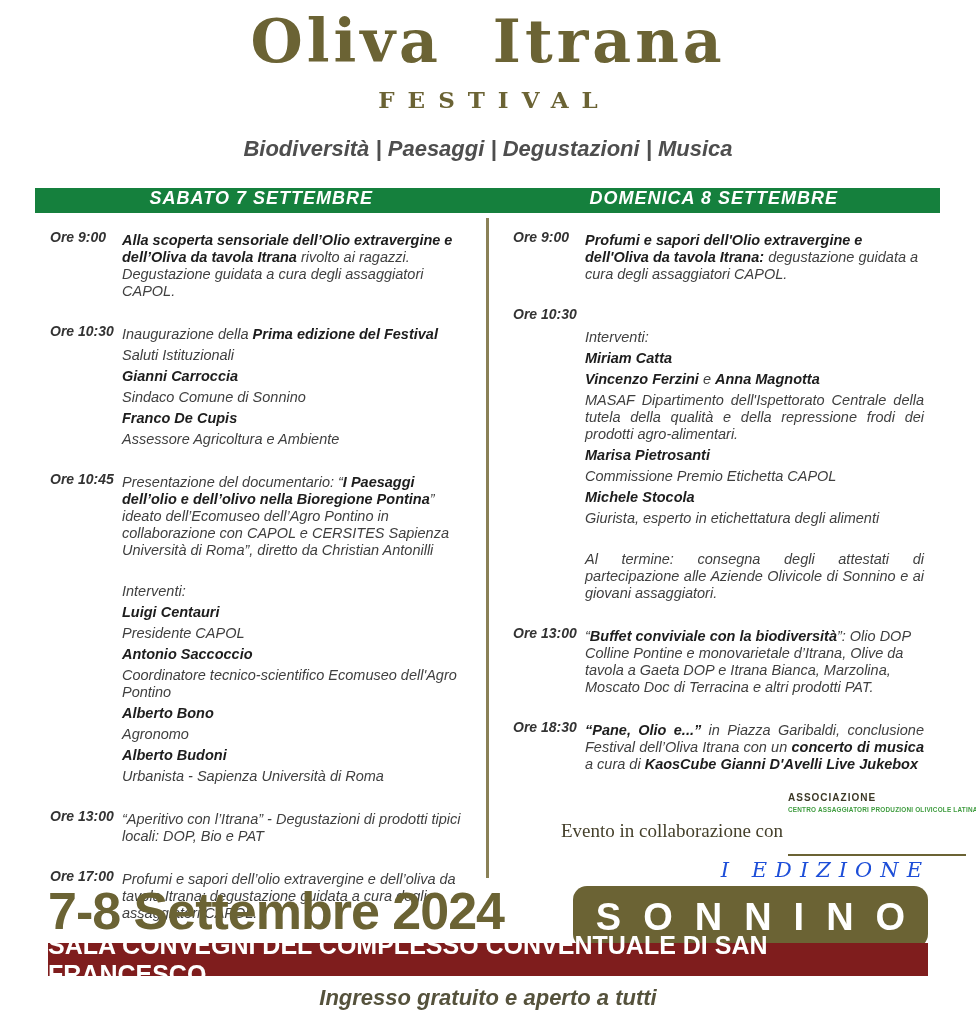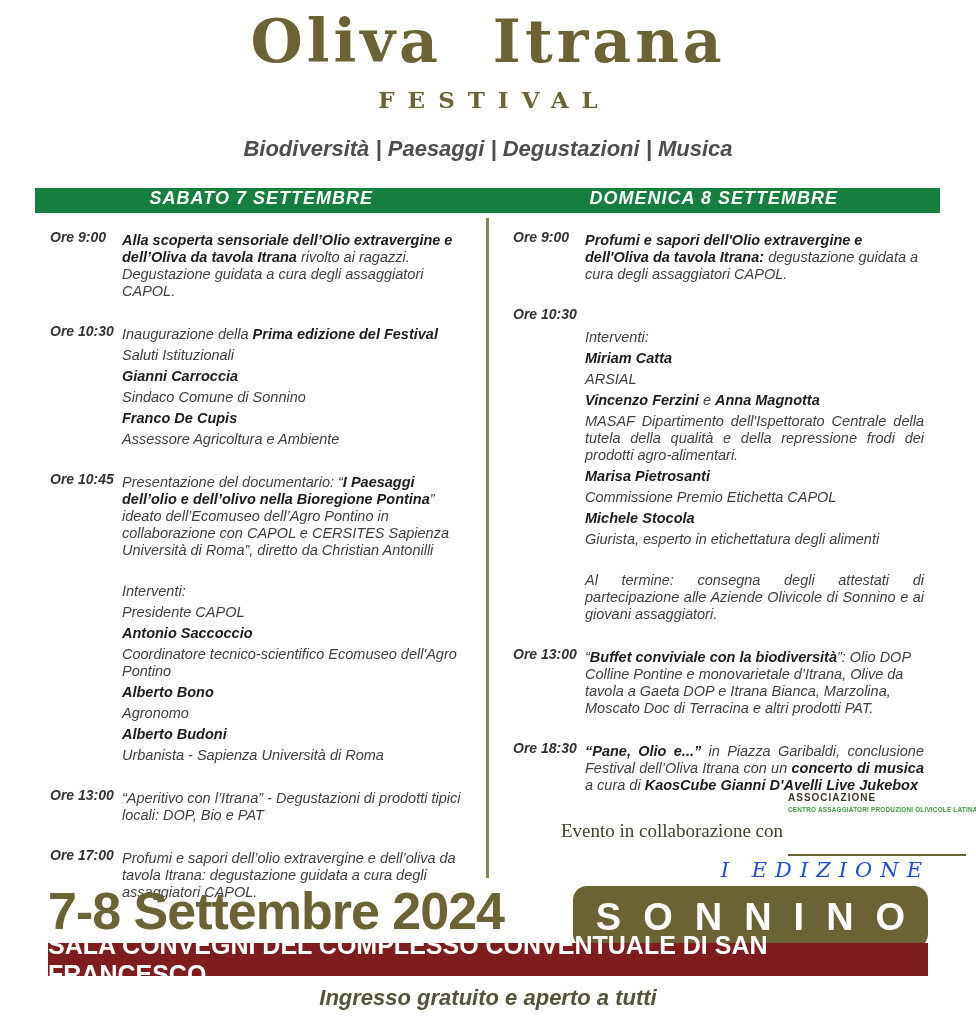--- a/index.html
+++ b/index.html
@@ -97,20 +97,21 @@
           <div class="event-paragraph"><span class="seg">Sindaco Comune di Sonnino</span></div>
           <div class="event-paragraph"><span class="seg bold">Franco De Cupis</span></div>
           <div class="event-paragraph"><span class="seg">Assessore Agricoltura e Ambiente</span></div>
         </div>
       </div>
       <div class="event-row">
         <div class="event-time">Ore 10:45</div>
         <div class="event-body">
           <div class="event-paragraph"><span class="seg">Presentazione del documentario: “</span><span class="seg bold">I Paesaggi dell’olio e dell’olivo nella Bioregione Pontina</span><span class="seg">” ideato dell’Ecomuseo dell’Agro Pontino in collaborazione con CAPOL e CERSITES Sapienza Università di Roma”, diretto da Christian Antonilli</span></div>
           <div class="event-paragraph gap"><span class="seg">Interventi:</span></div>
+          <div class="event-paragraph"><span class="seg bold">Luigi Centauri</span></div>
           <div class="event-paragraph"><span class="seg">Presidente CAPOL</span></div>
           <div class="event-paragraph"><span class="seg bold">Antonio Saccoccio</span></div>
           <div class="event-paragraph"><span class="seg">Coordinatore tecnico-scientifico Ecomuseo dell'Agro Pontino</span></div>
           <div class="event-paragraph"><span class="seg bold">Alberto Bono</span></div>
           <div class="event-paragraph"><span class="seg">Agronomo</span></div>
           <div class="event-paragraph"><span class="seg bold">Alberto Budoni</span></div>
           <div class="event-paragraph"><span class="seg">Urbanista - Sapienza Università di Roma</span></div>
         </div>
       </div>
       <div class="event-row">
@@ -131,21 +132,20 @@
         <div class="event-time">Ore 9:00</div>
         <div class="event-body">
           <div class="event-paragraph"><span class="seg bold">Profumi e sapori dell'Olio extravergine e dell'Oliva da tavola Itrana:</span><span class="seg"> degustazione guidata a cura degli assaggiatori CAPOL.</span></div>
         </div>
       </div>
       <div class="event-row">
         <div class="event-time">Ore 10:30</div>
         <div class="event-body">
           <div class="event-paragraph gap"><span class="seg">Interventi:</span></div>
           <div class="event-paragraph"><span class="seg bold">Miriam Catta</span></div>
-          <div class="event-paragraph"><span class="seg">ARSIAL</span></div>
           <div class="event-paragraph"><span class="seg bold">Vincenzo Ferzini</span><span class="seg"> e </span><span class="seg bold">Anna Magnotta</span></div>
           <div class="event-paragraph justify"><span class="seg">MASAF Dipartimento dell'Ispettorato Centrale della tutela della qualità e della repressione frodi dei prodotti agro-alimentari.</span></div>
           <div class="event-paragraph"><span class="seg bold">Marisa Pietrosanti</span></div>
           <div class="event-paragraph"><span class="seg">Commissione Premio Etichetta CAPOL</span></div>
           <div class="event-paragraph"><span class="seg bold">Michele Stocola</span></div>
           <div class="event-paragraph"><span class="seg">Giurista, esperto in etichettatura degli alimenti</span></div>
           <div class="event-paragraph gap justify"><span class="seg">Al termine: consegna degli attestati di partecipazione alle Aziende Olivicole di Sonnino e ai giovani assaggiatori.</span></div>
         </div>
       </div>
       <div class="event-row">

